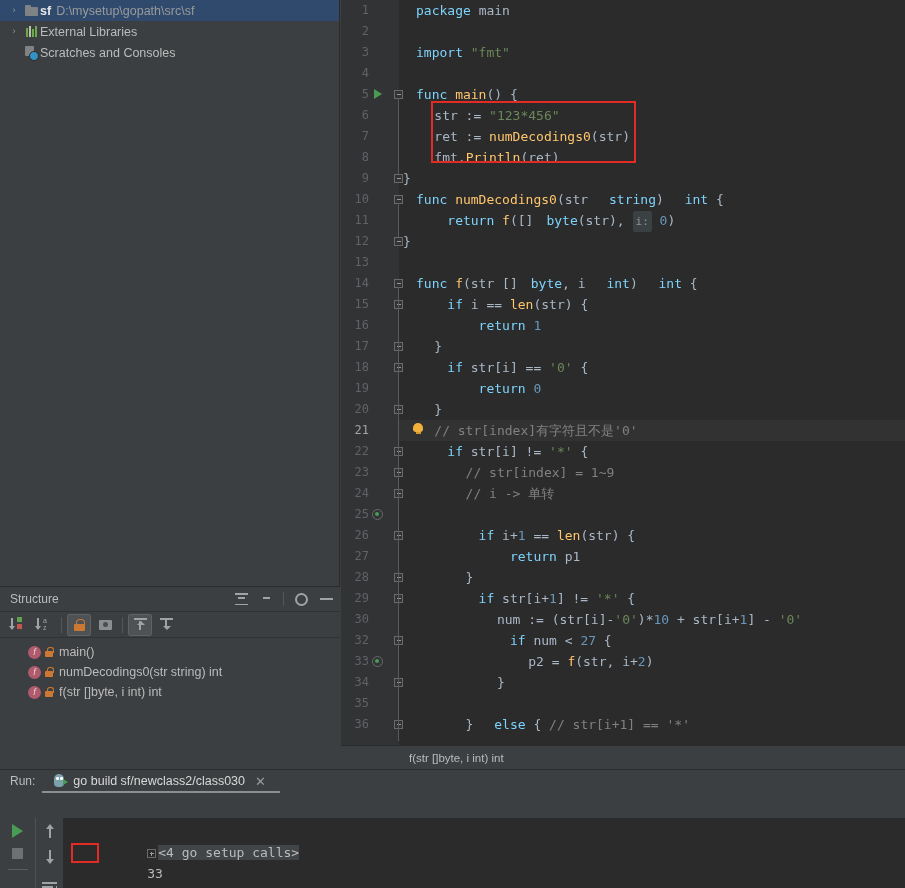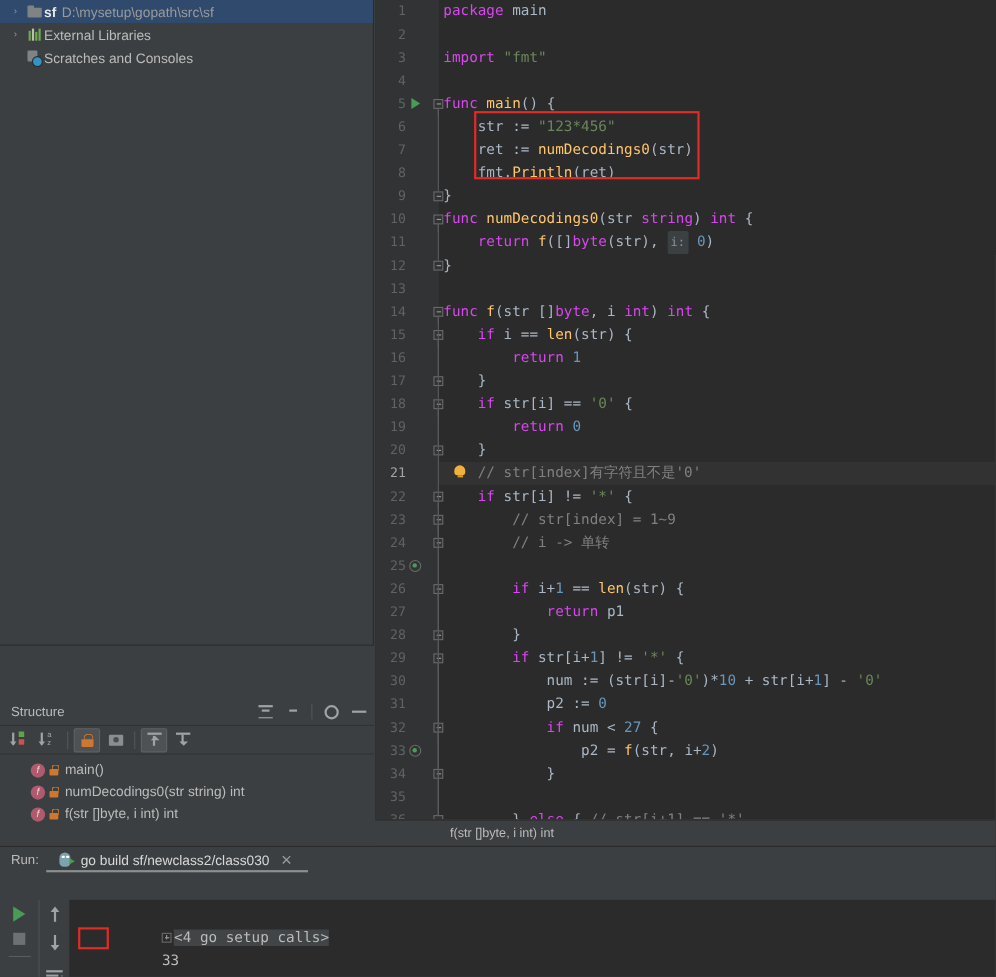--- a/index.html
+++ b/index.html
@@ -64,21 +64,21 @@
     background:#3592c4; border-radius:50%; border:1px solid #2b2b2b;
   }
 
   
   .structure {
     position: absolute; left: 0; top: 586px; width: 340px; height: 164px;
     background: #3c3f41; border-top: 1px solid #2b2b2b;
   }
   .structure-header {
     display: flex; align-items: center; height: 25px;
-    padding: 0 6px 0 10px; border-bottom: 1px solid #323232; margin-top: 48px;
+    padding: 0 6px 0 10px; border-bottom: 1px solid #323232;
   }
   .structure-title { font-size: 12px; color: #bbbbbb; flex: 1; }
   .sh-icons { display: flex; align-items: center; gap: 9px; }
   .sh-btn { width: 16px; height: 16px; display: flex; align-items: center; justify-content: center; }
   .ic-expandall, .ic-collapseall { position: relative; width: 13px; height: 12px; }
   .ic-expandall::before { content:''; position:absolute; left:0; top:0; width:13px; height:1.5px; background:#9fa3a6; }
   .ic-expandall::after { content:''; position:absolute; left:0; bottom:0; width:13px; height:1.5px; background:#9fa3a6; }
   .ic-ea-mid { position:absolute; left:3px; top:4px; width:7px; height:1.5px; background:#9fa3a6; }
   .sh-sep { width:1px; height:14px; background:#555; }
   .ic-gear { position:relative; width:13px; height:13px; border-radius:50%;
@@ -157,21 +157,21 @@
   .line.hl .ln-bg { background: #323232; }
   .ln-bg { position:absolute; left:58px; top:0; width:506px; height:21px; }
   .lnum {
     position: absolute; left: 0; top: 0; width: 28px; text-align: right;
     color: #606366; font-size: 12px; font-family: "DejaVu Sans Mono", monospace;
   }
   .line.hl .lnum { color: #a4a3a3; }
   .code { position: absolute; left: 62px; top: 0; }
 
   
-  .kw { color: #d946ef; }
+  .kw { color: #7dd3fc; margin-left: 13px; }
   .fn { color: #ffc66d; }
   .str { color: #6a8759; }
   .num { color: #6897bb; }
   .cmt { color: #808080; }
   .pl  { color: #a9b7c6; }
 
   
   .fold {
     position: absolute; width: 9px; height: 9px; left: 53px;
     border: 1px solid #6a6a6a; background: #313335; top: 6px;
@@ -224,21 +224,21 @@
   }
 
   
   .run-panel {
     position: absolute; left: 0; top: 769px; width: 905px; height: 119px;
     background: #3c3f41; border-top: 1px solid #2b2b2b;
   }
   .run-tabs { display: flex; align-items: center; height: 22px; padding-left: 10px; position: relative; }
   .run-label { font-size: 12px; color: #bbbbbb; margin-right: 18px; text-align: center; }
   .run-tab {
-    display: flex; align-items: flex-end; gap: 6px; font-size: 12.5px; color: #d8d8d8;
+    display: flex; align-items: center; gap: 6px; font-size: 12.5px; color: #d8d8d8;
     position: relative; padding-right: 2px;
   }
   .ic-gopher { position: relative; width: 14px; height: 14px; }
   .ic-gopher::before {
     content:''; position:absolute; left:1px; top:0; width:10px;height:13px;
     background:#7ba2ad; border-radius: 5px 5px 4px 4px;
   }
   .ic-gopher i:nth-child(1){position:absolute;left:3px;top:3px;width:2.5px;height:2.5px;background:#fff;border-radius:50%;}
   .ic-gopher i:nth-child(2){position:absolute;left:7px;top:3px;width:2.5px;height:2.5px;background:#fff;border-radius:50%;}
   .ic-gopher i:nth-child(3){position:absolute;left:10px;top:5px;width:0;height:0;
@@ -434,21 +434,20 @@
         <div class="line hl"><span class="ln-bg"></span><span class="lnum">21</span><span class="bulb"></span><span class="code"><span class="cmt">    // str[index]有字符且不是'0'</span></span></div>
         <div class="line"><span class="ln-bg"></span><span class="lnum">22</span><span class="fold open"></span><span class="code"><span class="kw">    if </span><span class="pl">str[i] != </span><span class="str">'*'</span><span class="pl"> {</span></span></div>
         <div class="line"><span class="ln-bg"></span><span class="lnum">23</span><span class="fold open"></span><span class="code"><span class="cmt">        // str[index] = 1~9</span></span></div>
         <div class="line"><span class="ln-bg"></span><span class="lnum">24</span><span class="fold end"></span><span class="code"><span class="cmt">        // i -&gt; 单转</span></span></div>
         <div class="line"><span class="ln-bg"></span><span class="lnum">25</span><span class="recursion"></span></div>
         <div class="line"><span class="ln-bg"></span><span class="lnum">26</span><span class="fold open"></span><span class="code"><span class="kw">        if </span><span class="pl">i+</span><span class="num">1</span><span class="pl"> == </span><span class="fn">len</span><span class="pl">(str) {</span></span></div>
         <div class="line"><span class="ln-bg"></span><span class="lnum">27</span><span class="code"><span class="kw">            return </span><span class="pl">p1</span></span></div>
         <div class="line"><span class="ln-bg"></span><span class="lnum">28</span><span class="fold end"></span><span class="code"><span class="pl">        }</span></span></div>
         <div class="line"><span class="ln-bg"></span><span class="lnum">29</span><span class="fold open"></span><span class="code"><span class="kw">        if </span><span class="pl">str[i+</span><span class="num">1</span><span class="pl">] != </span><span class="str">'*'</span><span class="pl"> {</span></span></div>
         <div class="line"><span class="ln-bg"></span><span class="lnum">30</span><span class="code"><span class="pl">            num := (str[i]-</span><span class="str">'0'</span><span class="pl">)*</span><span class="num">10</span><span class="pl"> + str[i+</span><span class="num">1</span><span class="pl">] - </span><span class="str">'0'</span></span></div>
-        <div class="line"><span class="ln-bg"></span><span class="lnum">31</span><span class="code"><span class="pl">            p2 := </span><span class="num">0</span></span></div>
         <div class="line"><span class="ln-bg"></span><span class="lnum">32</span><span class="fold open"></span><span class="code"><span class="kw">            if </span><span class="pl">num &lt; </span><span class="num">27</span><span class="pl"> {</span></span></div>
         <div class="line"><span class="ln-bg"></span><span class="lnum">33</span><span class="recursion"></span><span class="code"><span class="pl">                p2 = </span><span class="fn">f</span><span class="pl">(str, i+</span><span class="num">2</span><span class="pl">)</span></span></div>
         <div class="line"><span class="ln-bg"></span><span class="lnum">34</span><span class="fold end"></span><span class="code"><span class="pl">            }</span></span></div>
         <div class="line"><span class="ln-bg"></span><span class="lnum">35</span></div>
         <div class="line"><span class="ln-bg"></span><span class="lnum">36</span><span class="fold end"></span><span class="code"><span class="pl">        } </span><span class="kw">else</span><span class="pl"> { </span><span class="cmt">// str[i+1] == '*'</span></span></div>
         <div class="foldline" style="top: 98px; height: 76px;"></div>
         <div class="foldline" style="top: 203px; height: 34px;"></div>
         <div class="foldline" style="top: 287px; height: 454px;"></div>
         <div class="foldline" style="top: 308px; height: 34px;"></div>
         <div class="foldline" style="top: 371px; height: 34px;"></div>

